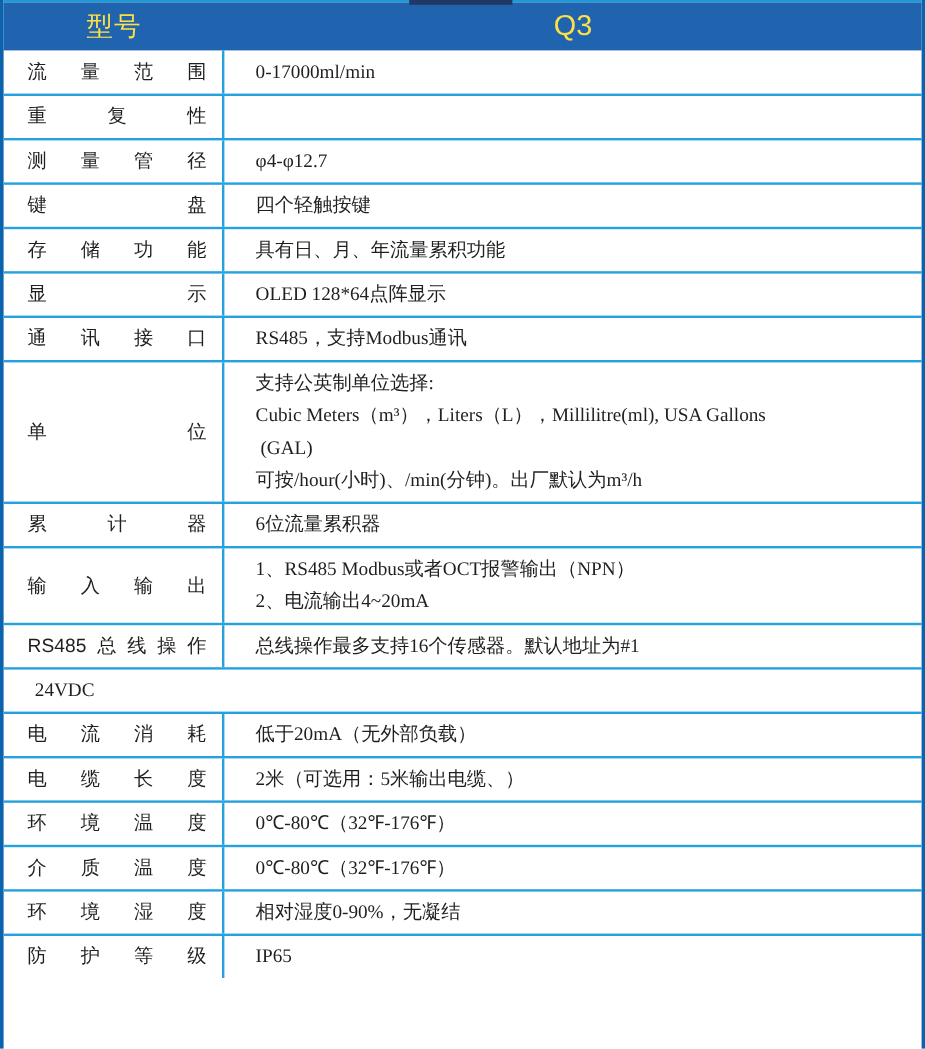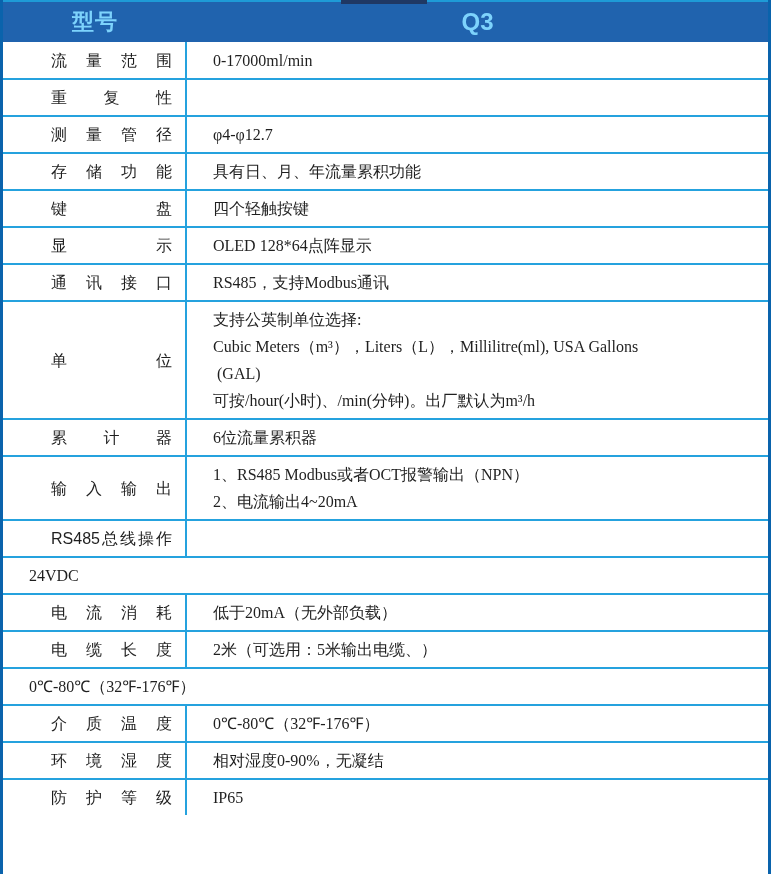--- a/index.html
+++ b/index.html
@@ -27,21 +27,21 @@
     background:#ffffff;
   }
   .top-line{ height:2px; background:var(--top-line); }
   .top-dark-tab{
     position:absolute; top:0; left:338px; width:86px; height:4px;
     background:var(--top-tab); z-index:3;
   }
   .header{
     height:40px; background:var(--header-bg);
     display:flex; align-items:stretch;
-    color:#7dd3fc; font-weight:bold;
+    color:#fde047; font-weight:normal;
   }
   .header .h-label{
     width:184px; display:flex; align-items:center; justify-content:center;
     font-size:22px; letter-spacing:1px;
   }
   .header .h-value{
     flex:1; display:flex; align-items:center; justify-content:center;
     font-size:24px;
     text-align:center;
   }
@@ -54,21 +54,20 @@
   .cell.label{
     width:184px; flex:0 0 184px;
     border-right:2px solid var(--divider);
     display:flex; align-items:center;
     padding:4px 13px 4px 20px;
   }
   .cell.label .label-text{
     display:block; width:100%;
     text-align:justify;
     text-align-last:justify;
-    margin-left:28px;
     -moz-text-align-last:justify;
   }
   .cell.value{
     flex:1; display:flex; align-items:center;
     padding:4px 14px 4px 26px;
     white-space:pre-wrap;
     font-family:Liberation Serif, serif;
   }
 </style>
 </head>
@@ -100,30 +99,30 @@
 
   <div class="row">
     <div class="cell label">
       <span class="label-text">测量管径</span>
     </div>
     <div class="cell value">φ4-φ12.7</div>
   </div>
 
   <div class="row">
     <div class="cell label">
+      <span class="label-text">键盘</span>
+    </div>
+    <div class="cell value">四个轻触按键</div>
+  </div>
+
+  <div class="row">
+    <div class="cell label">
       <span class="label-text">存储功能</span>
     </div>
     <div class="cell value">具有日、月、年流量累积功能</div>
-  </div>
-
-  <div class="row">
-    <div class="cell label">
-      <span class="label-text">键盘</span>
-    </div>
-    <div class="cell value">四个轻触按键</div>
   </div>
 
   <div class="row">
     <div class="cell label">
       <span class="label-text">显示</span>
     </div>
     <div class="cell value">OLED 128*64点阵显示</div>
   </div>
 
   <div class="row">
@@ -156,20 +155,21 @@
     </div>
     <div class="cell value">1、RS485 Modbus或者OCT报警输出（NPN）
 2、电流输出4~20mA</div>
   </div>
 
 
   <div class="row">
     <div class="cell label">
       <span class="label-text">RS485总线操作</span>
     </div>
+    <div class="cell value">总线操作最多支持16个传感器。默认地址为#1</div>
   </div>
 
   <div class="row">
     <div class="cell value">24VDC</div>
   </div>
 
   <div class="row">
     <div class="cell label">
       <span class="label-text">电流消耗</span>
     </div>
@@ -177,20 +177,23 @@
   </div>
 
   <div class="row">
     <div class="cell label">
       <span class="label-text">电缆长度</span>
     </div>
     <div class="cell value">2米（可选用：5米输出电缆、）</div>
   </div>
 
   <div class="row">
+    <div class="cell label">
+      <span class="label-text">环境温度</span>
+    </div>
     <div class="cell value">0℃-80℃（32℉-176℉）</div>
   </div>
 
   <div class="row">
     <div class="cell label">
       <span class="label-text">介质温度</span>
     </div>
     <div class="cell value">0℃-80℃（32℉-176℉）</div>
   </div>
 

